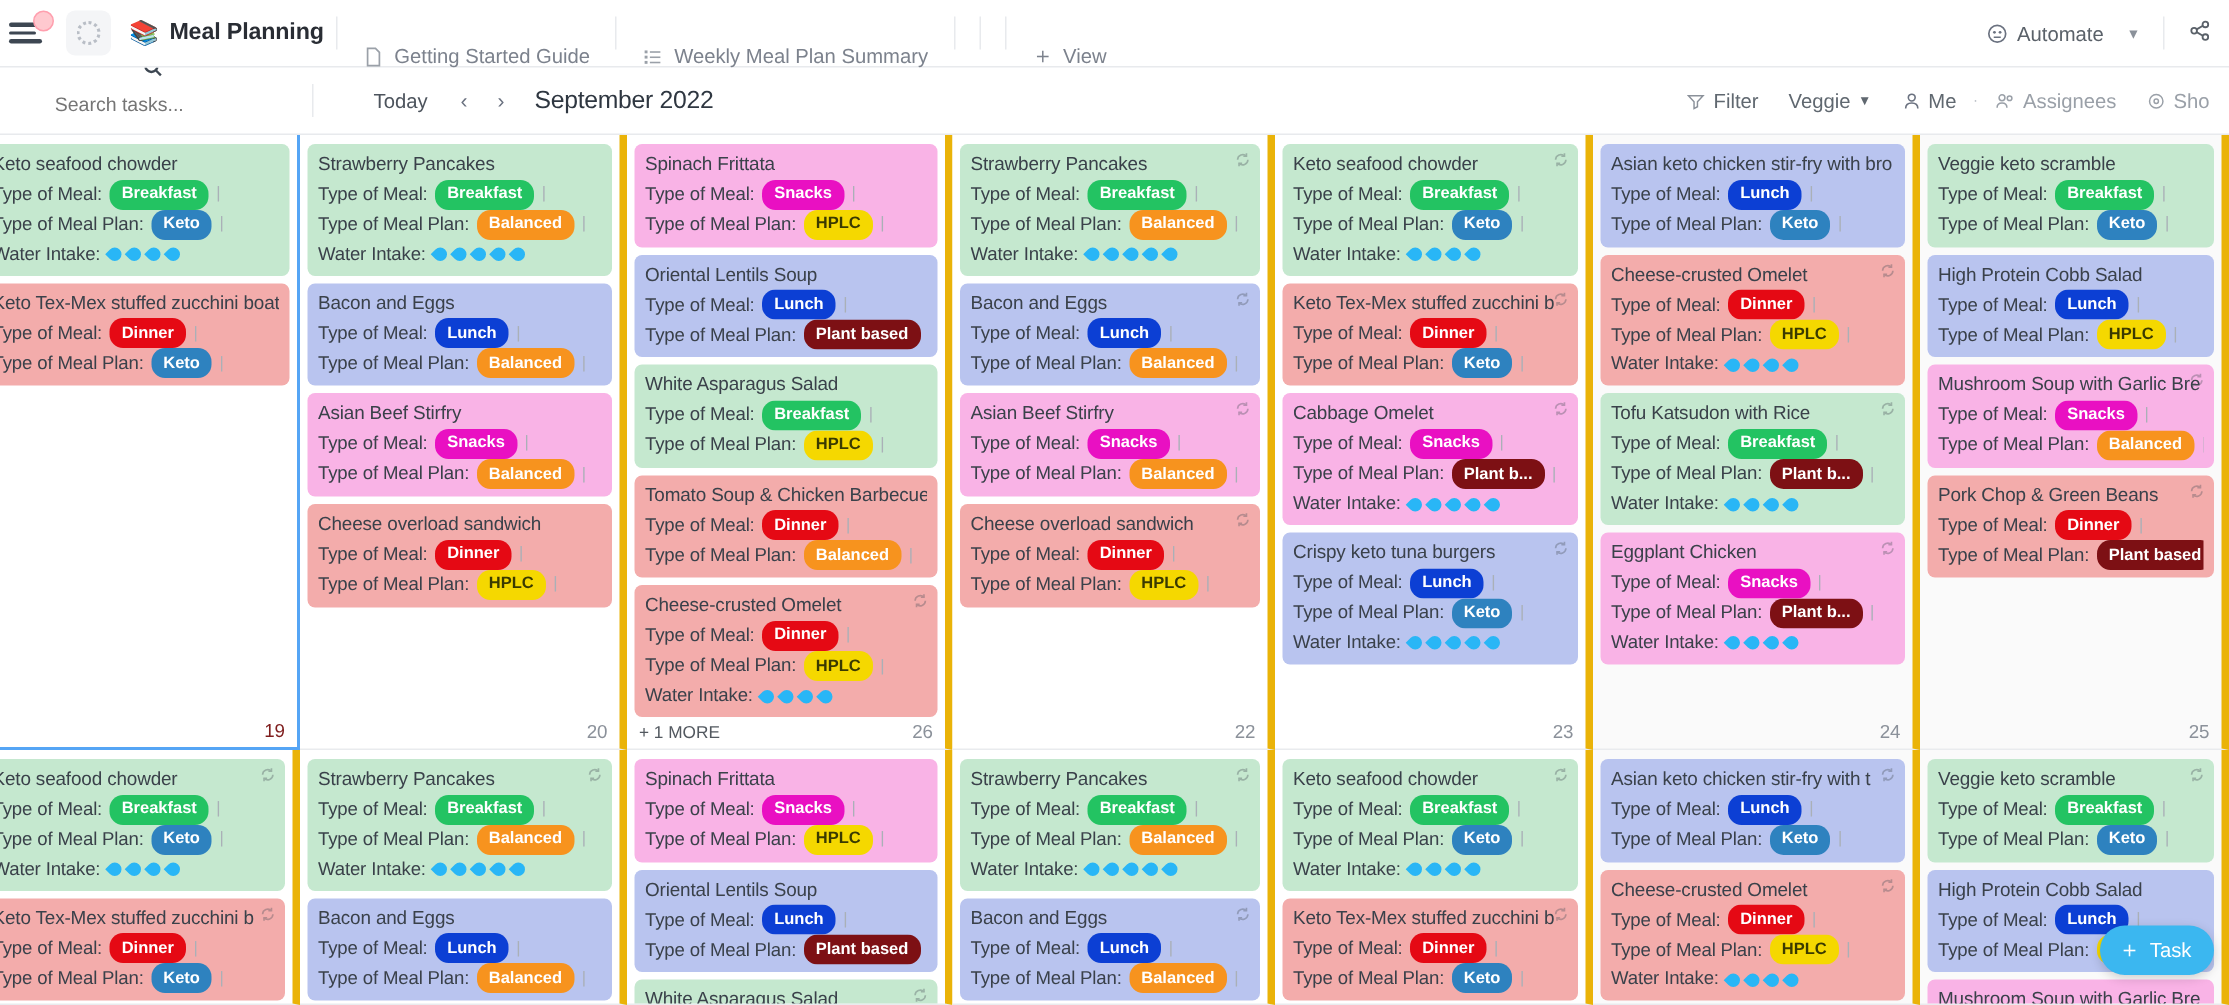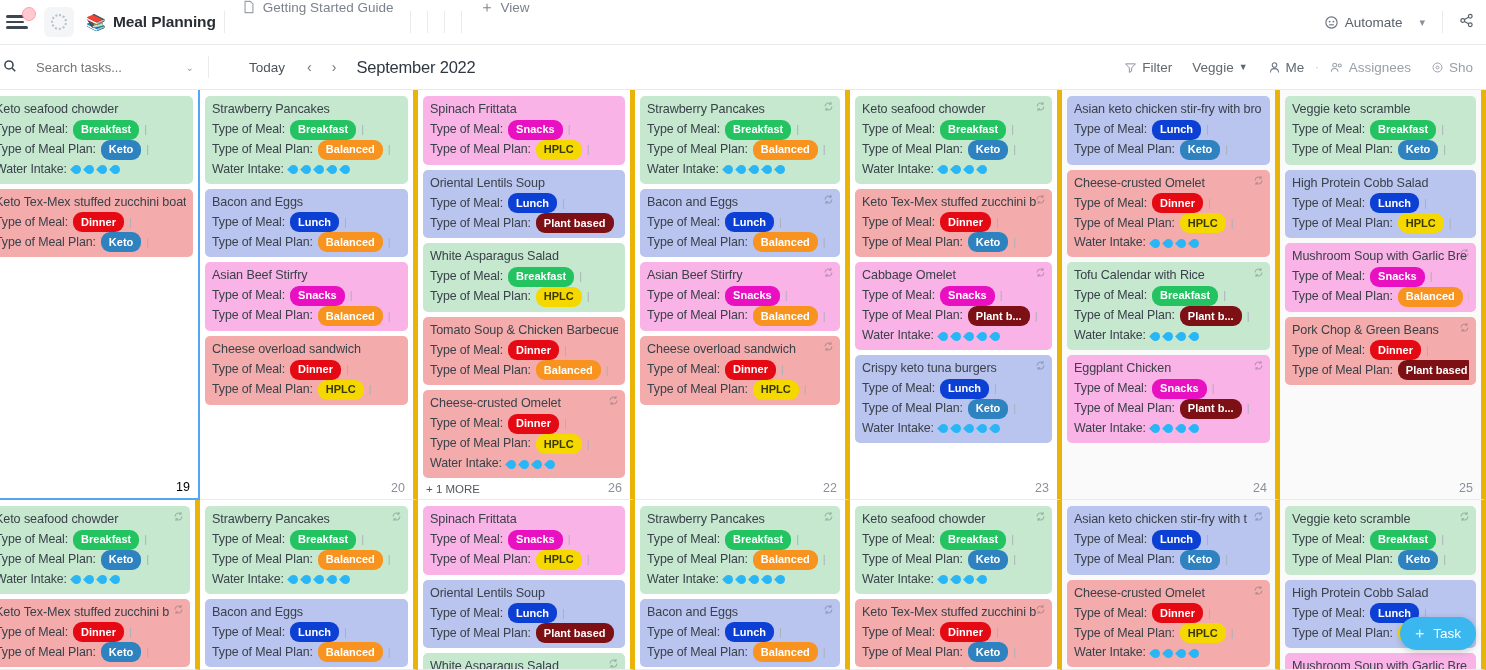--- a/index.html
+++ b/index.html
@@ -17,36 +17,36 @@
   .hamburger i:nth-child(3){ width:22px;}
   .notif-dot { position:absolute; top:-8px; left:16px; width:14px; height:14px; border-radius:50%;
                background:#ffc9cf; border:1px solid #ff9fae; }
   .spinner-box { width:30px; height:30px; margin-left:8px; border-radius:6px; background:#f4f5f7;
                  display:flex; align-items:center; justify-content:center; }
   .spinner { width:16px; height:16px; border-radius:50%; border:2px dotted #b9bec6; }
   .space { display:flex; align-items:center; gap:7px; margin-left:12px; }
   .space-icon { font-size:16px; }
   .space-name { font-size:15.5px; font-weight:bold; color:#292d34; letter-spacing:-.1px; }
   .divider { width:1px; height:22px; background:#e8eaed; margin:0 8px; }
-  .tab { display:flex; align-items:flex-start; gap:7px; padding:0 9px; height:45px; cursor:pointer;
+  .tab { display:flex; align-items:flex-end; gap:7px; padding:0 9px; height:45px; cursor:pointer;
          font-size:13.5px; color:#7c828d; position:relative; white-space:nowrap;}
   .tab.active { color:#4a9bf7; }
   .tab.active .underline { position:absolute; left:6px; right:6px; bottom:0; height:2.5px;
          background:#4a9bf7; border-radius:2px; }
   .tab-ic { width:14px; height:14px; display:inline-block; position:relative; }
   .right-tools { margin-left:auto; display:flex; align-items:center; gap:0; padding-right:4px; }
   .automate { display:flex; align-items:center; gap:6px; font-size:13.5px; color:#5a6169;
               padding:5px 8px; border-radius:5px; cursor:pointer;}
   .chev { padding:5px 9px; color:#8b919a; font-size:11px; cursor:pointer;}
   .share-ic { padding:5px 8px; color:#5a6169; cursor:pointer; font-size:14px;}
 
   
   .subbar { height:45px; display:flex; align-items:center; border-bottom:1px solid #e8eaed;
             background:#fff; font-size:13px; color:#6b7280; }
-  .search-wrap { display:flex; align-items:center; gap:19px; padding-left:3px; width:200px; }
+  .search-wrap { display:flex; align-items:center; gap:7px; padding-left:3px; width:200px;flex-direction:column; }
   .search-ic { font-weight:bold; color:#3d4752; font-size:13px;}
   .search-inp { border:0; outline:0; font-size:13px; color:#9aa0a8; width:130px;
                 font-family:"Liberation Sans", sans-serif; background:transparent;}
   .caret-dn { color:#9aa0a8; font-size:10px; cursor:pointer; margin-left:auto; padding-right:6px;}
   .nav-group { display:flex; align-items:center; gap:4px; margin-left:22px;}
   .today-btn { font-size:13.5px; color:#4d545d; padding:4px 10px; border-radius:5px; cursor:pointer;}
   .arrow-btn { padding:3px 8px; color:#6b7280; font-size:14px; cursor:pointer; }
   .month-label { font-size:16.5px; color:#2f3741; margin-left:12px; letter-spacing:-.2px;}
   .sub-right { margin-left:auto; display:flex; align-items:center; gap:2px; padding-right:4px;
                font-size:13.5px; }
@@ -61,21 +61,21 @@
           height:410px; position:relative; }
   .week2 { height:170px; }
   .daycell { border-right:5px solid #eab308; border-bottom:1px solid #e9ebee; position:relative;
              overflow:hidden; padding:6px 5px 0 5px; background:#fff; }
   .daycell.today { border-left:2px solid #55a5f5; border-right:2px solid #55a5f5;
                    border-bottom:2px solid #55a5f5; margin-left:-2px; }
   .daycell.shade { background:#fafafa; }
   .overflowleft { padding-left:0; }
   .overflowleft .ev { margin-left:-12px; }
   .daynum { position:absolute; bottom:4px; right:8px; font-size:12.5px; color:#8b919a; }
-  .daynum.today-n { color:#000000; }
+  .daynum.today-n { color:#7f1d1d; }
   .more { position:absolute; bottom:4px; left:8px; font-size:11.5px; color:#52585f; }
 
   .ev { border-radius:5px; padding:4px 7px 5px 7px; margin-bottom:5px; position:relative;
         line-height:1.55; }
   .ev-title { font-size:12.6px; color:#3a414a; white-space:nowrap; overflow:hidden; letter-spacing:-.1px;}
   .ev-row { display:flex; align-items:center; gap:5px; white-space:nowrap; overflow:hidden;}
   .ev-lab { font-size:12.4px; color:#3a414a; letter-spacing:-.1px;}
   .pill { display:inline-block; padding:1.5px 8px; border-radius:9px; font-size:11px;
           font-weight:bold; color:#fff; white-space:nowrap;}
   .sep { color:#aab0b7; font-size:11px; }
@@ -109,20 +109,33 @@
   </div>
   <div class="divider"></div>
 
   <div class="tab">
     <svg class="tab-ic" viewBox="0 0 16 16">
         <path d="M3.5 1.5h6l3 3v10h-9z" fill="none" stroke="#9aa0a8" stroke-width="1.3"></path>
       </svg>
     <span>Getting Started Guide</span>
   </div>
   <div class="divider"></div>
+  <div class="tab">
+    <svg class="tab-ic" viewBox="0 0 16 16">
+        <g fill="#9aa0a8">
+          <rect x="2" y="3" width="2.2" height="2.2"></rect>
+          <rect x="6" y="3.6" width="8" height="1.2"></rect>
+          <rect x="2" y="7" width="2.2" height="2.2"></rect>
+          <rect x="6" y="7.6" width="8" height="1.2"></rect>
+          <rect x="2" y="11" width="2.2" height="2.2"></rect>
+          <rect x="6" y="11.6" width="8" height="1.2"></rect>
+        </g>
+      </svg>
+    <span>Weekly Meal Plan Summary</span>
+  </div>
   <div class="divider"></div>
   <div class="divider"></div>
   <div class="divider"></div>
   <div class="tab">
     <span class="tab-ic" style="font-size:15px;line-height:14px;">＋</span>
     <span>View</span>
   </div>
 
   <div class="right-tools">
     <div class="automate">
@@ -610,21 +623,21 @@
               <span class="drop"></span>
               <span class="drop"></span>
             </span>
           </div>
         </div>
         <div class="ev" style="background:#c5e8cf">
           <svg class="recur" viewBox="0 0 16 16">
             <path d="M3 8a5 5 0 0 1 8.6-3.4M13 8a5 5 0 0 1-8.6 3.4" fill="none" stroke="#4a5059" stroke-width="1.6"></path>
             <path d="M11.6 1.6v3h-3M4.4 14.4v-3h3" fill="none" stroke="#4a5059" stroke-width="1.6"></path>
           </svg>
-          <div class="ev-title">Tofu Calendar with Rice</div>
+          <div class="ev-title">Tofu Katsudon with Rice</div>
           <div class="ev-row">
             <span class="ev-lab">Type of Meal:</span>
             <span class="pill" style="background:#23c362">Breakfast</span>
             <span class="sep">|</span>
           </div>
           <div class="ev-row">
             <span class="ev-lab">Type of Meal Plan:</span>
             <span class="pill" style="background:#7d1014">Plant b...</span>
             <span class="sep">|</span>
           </div>

